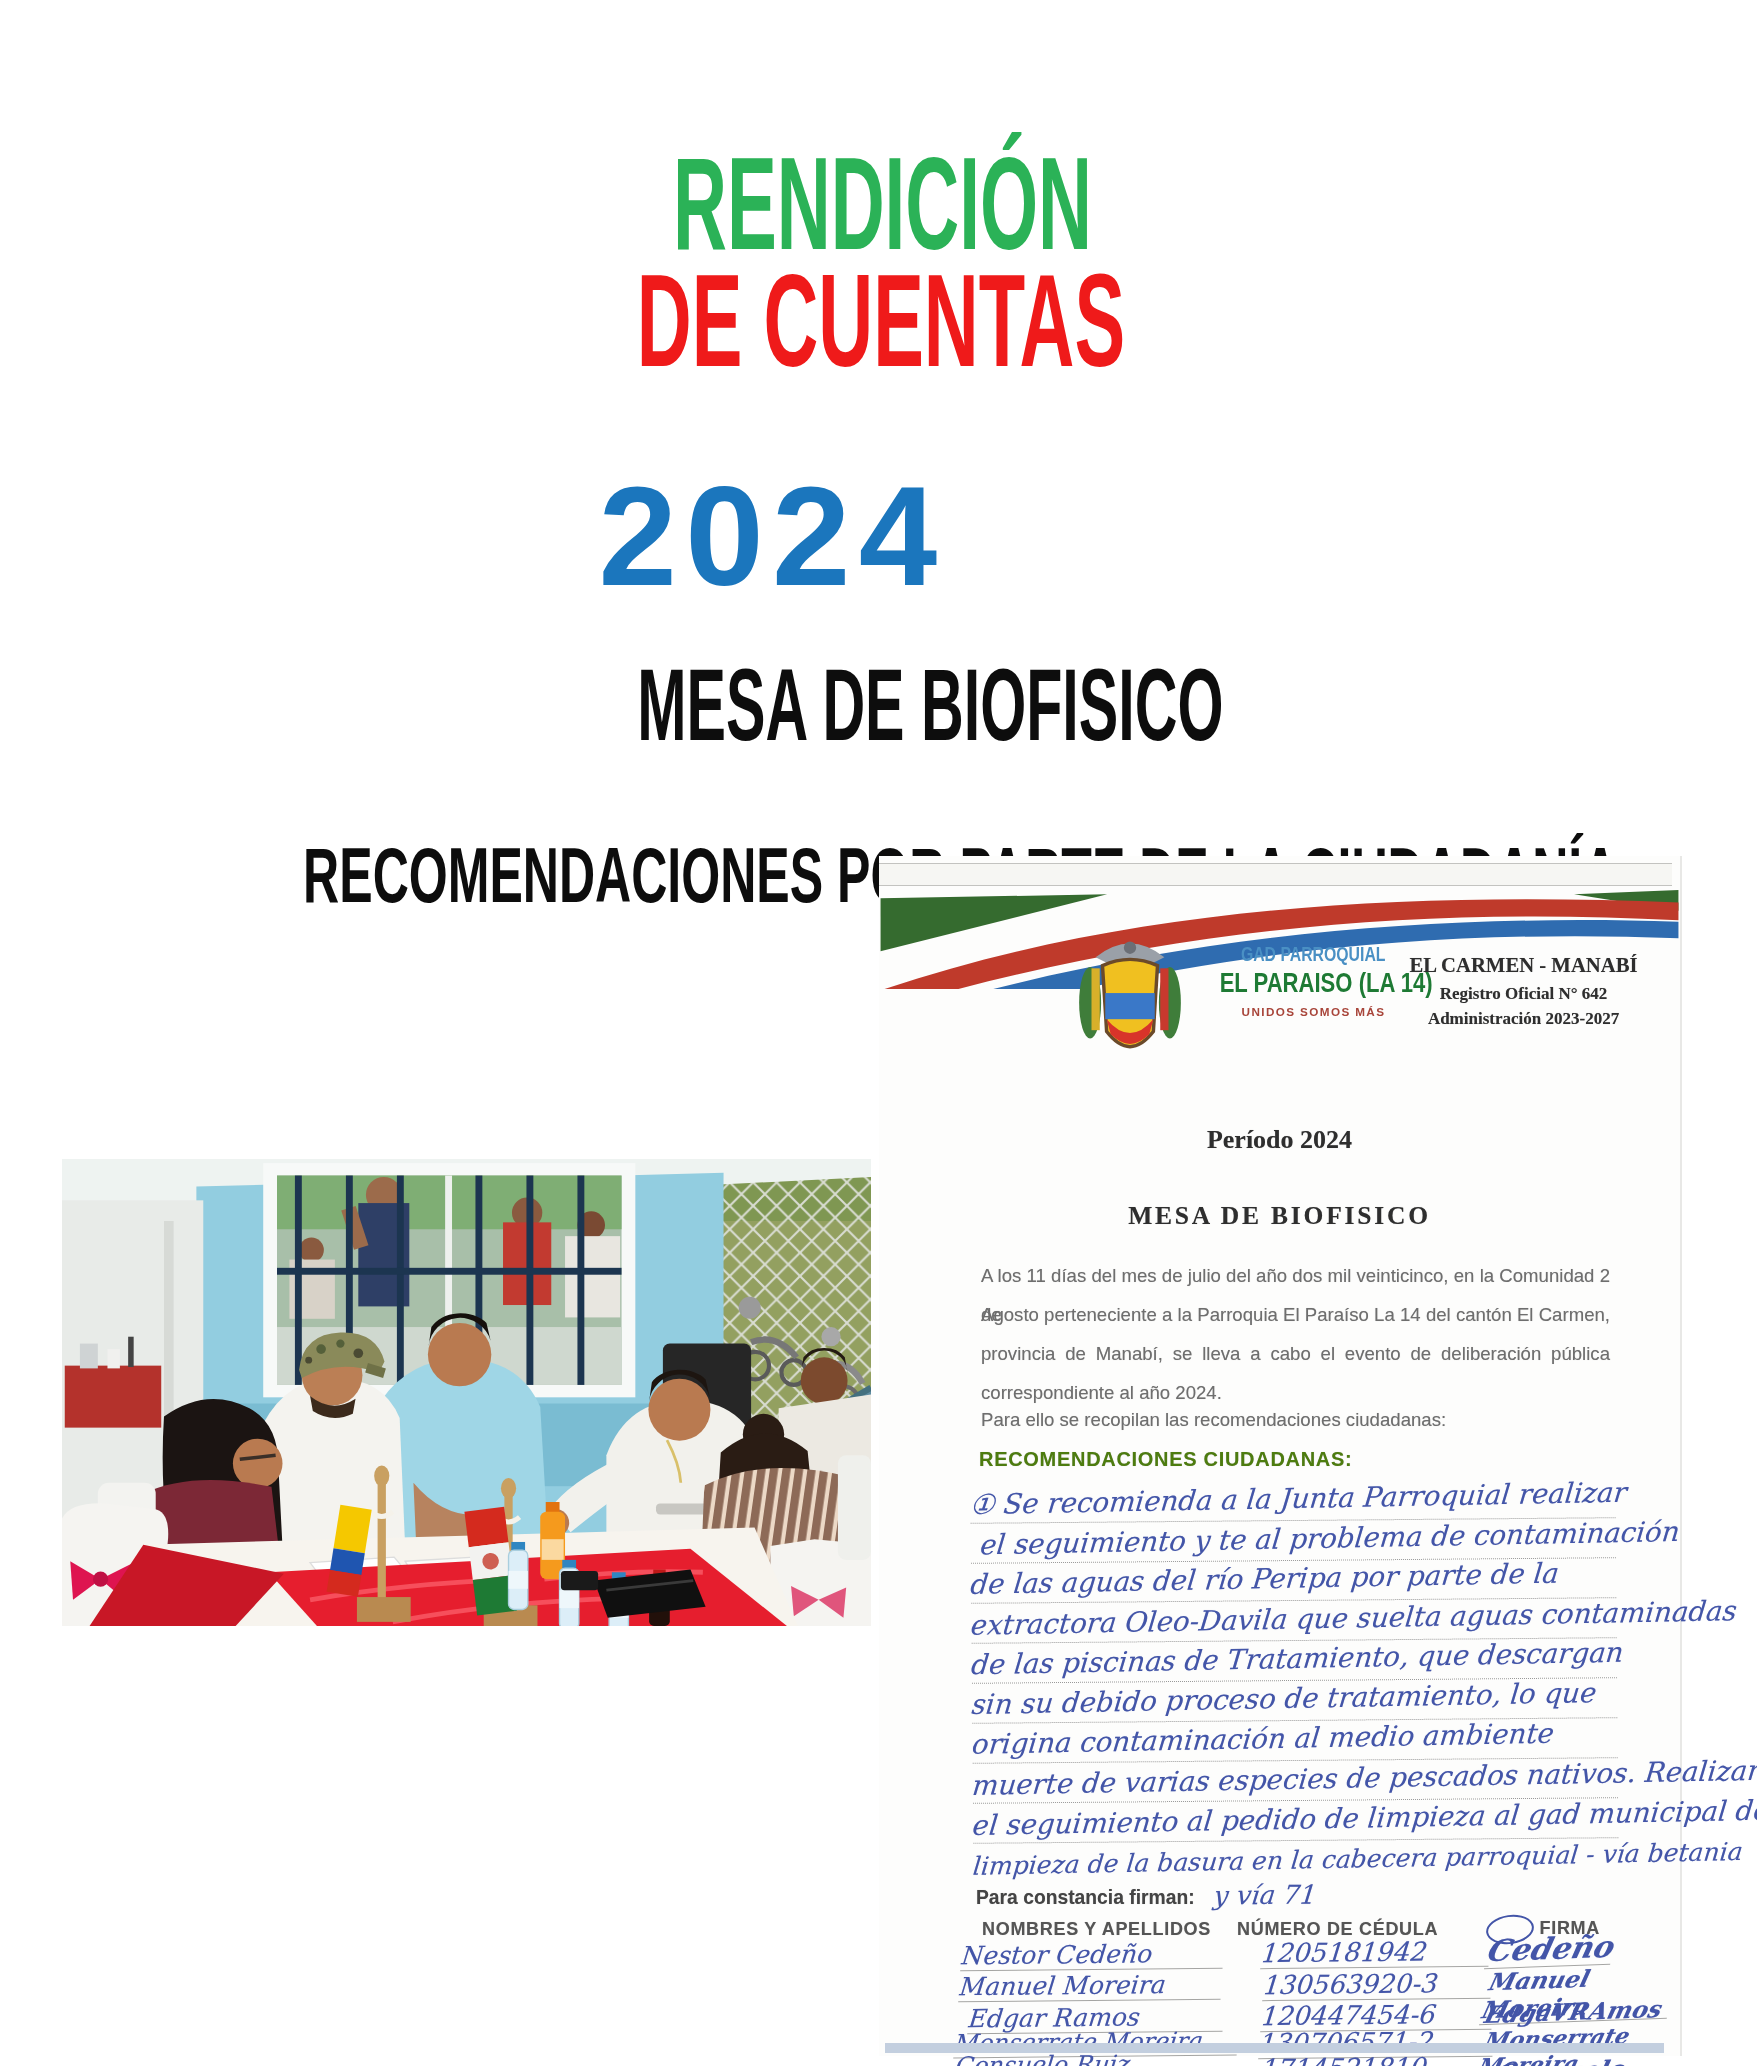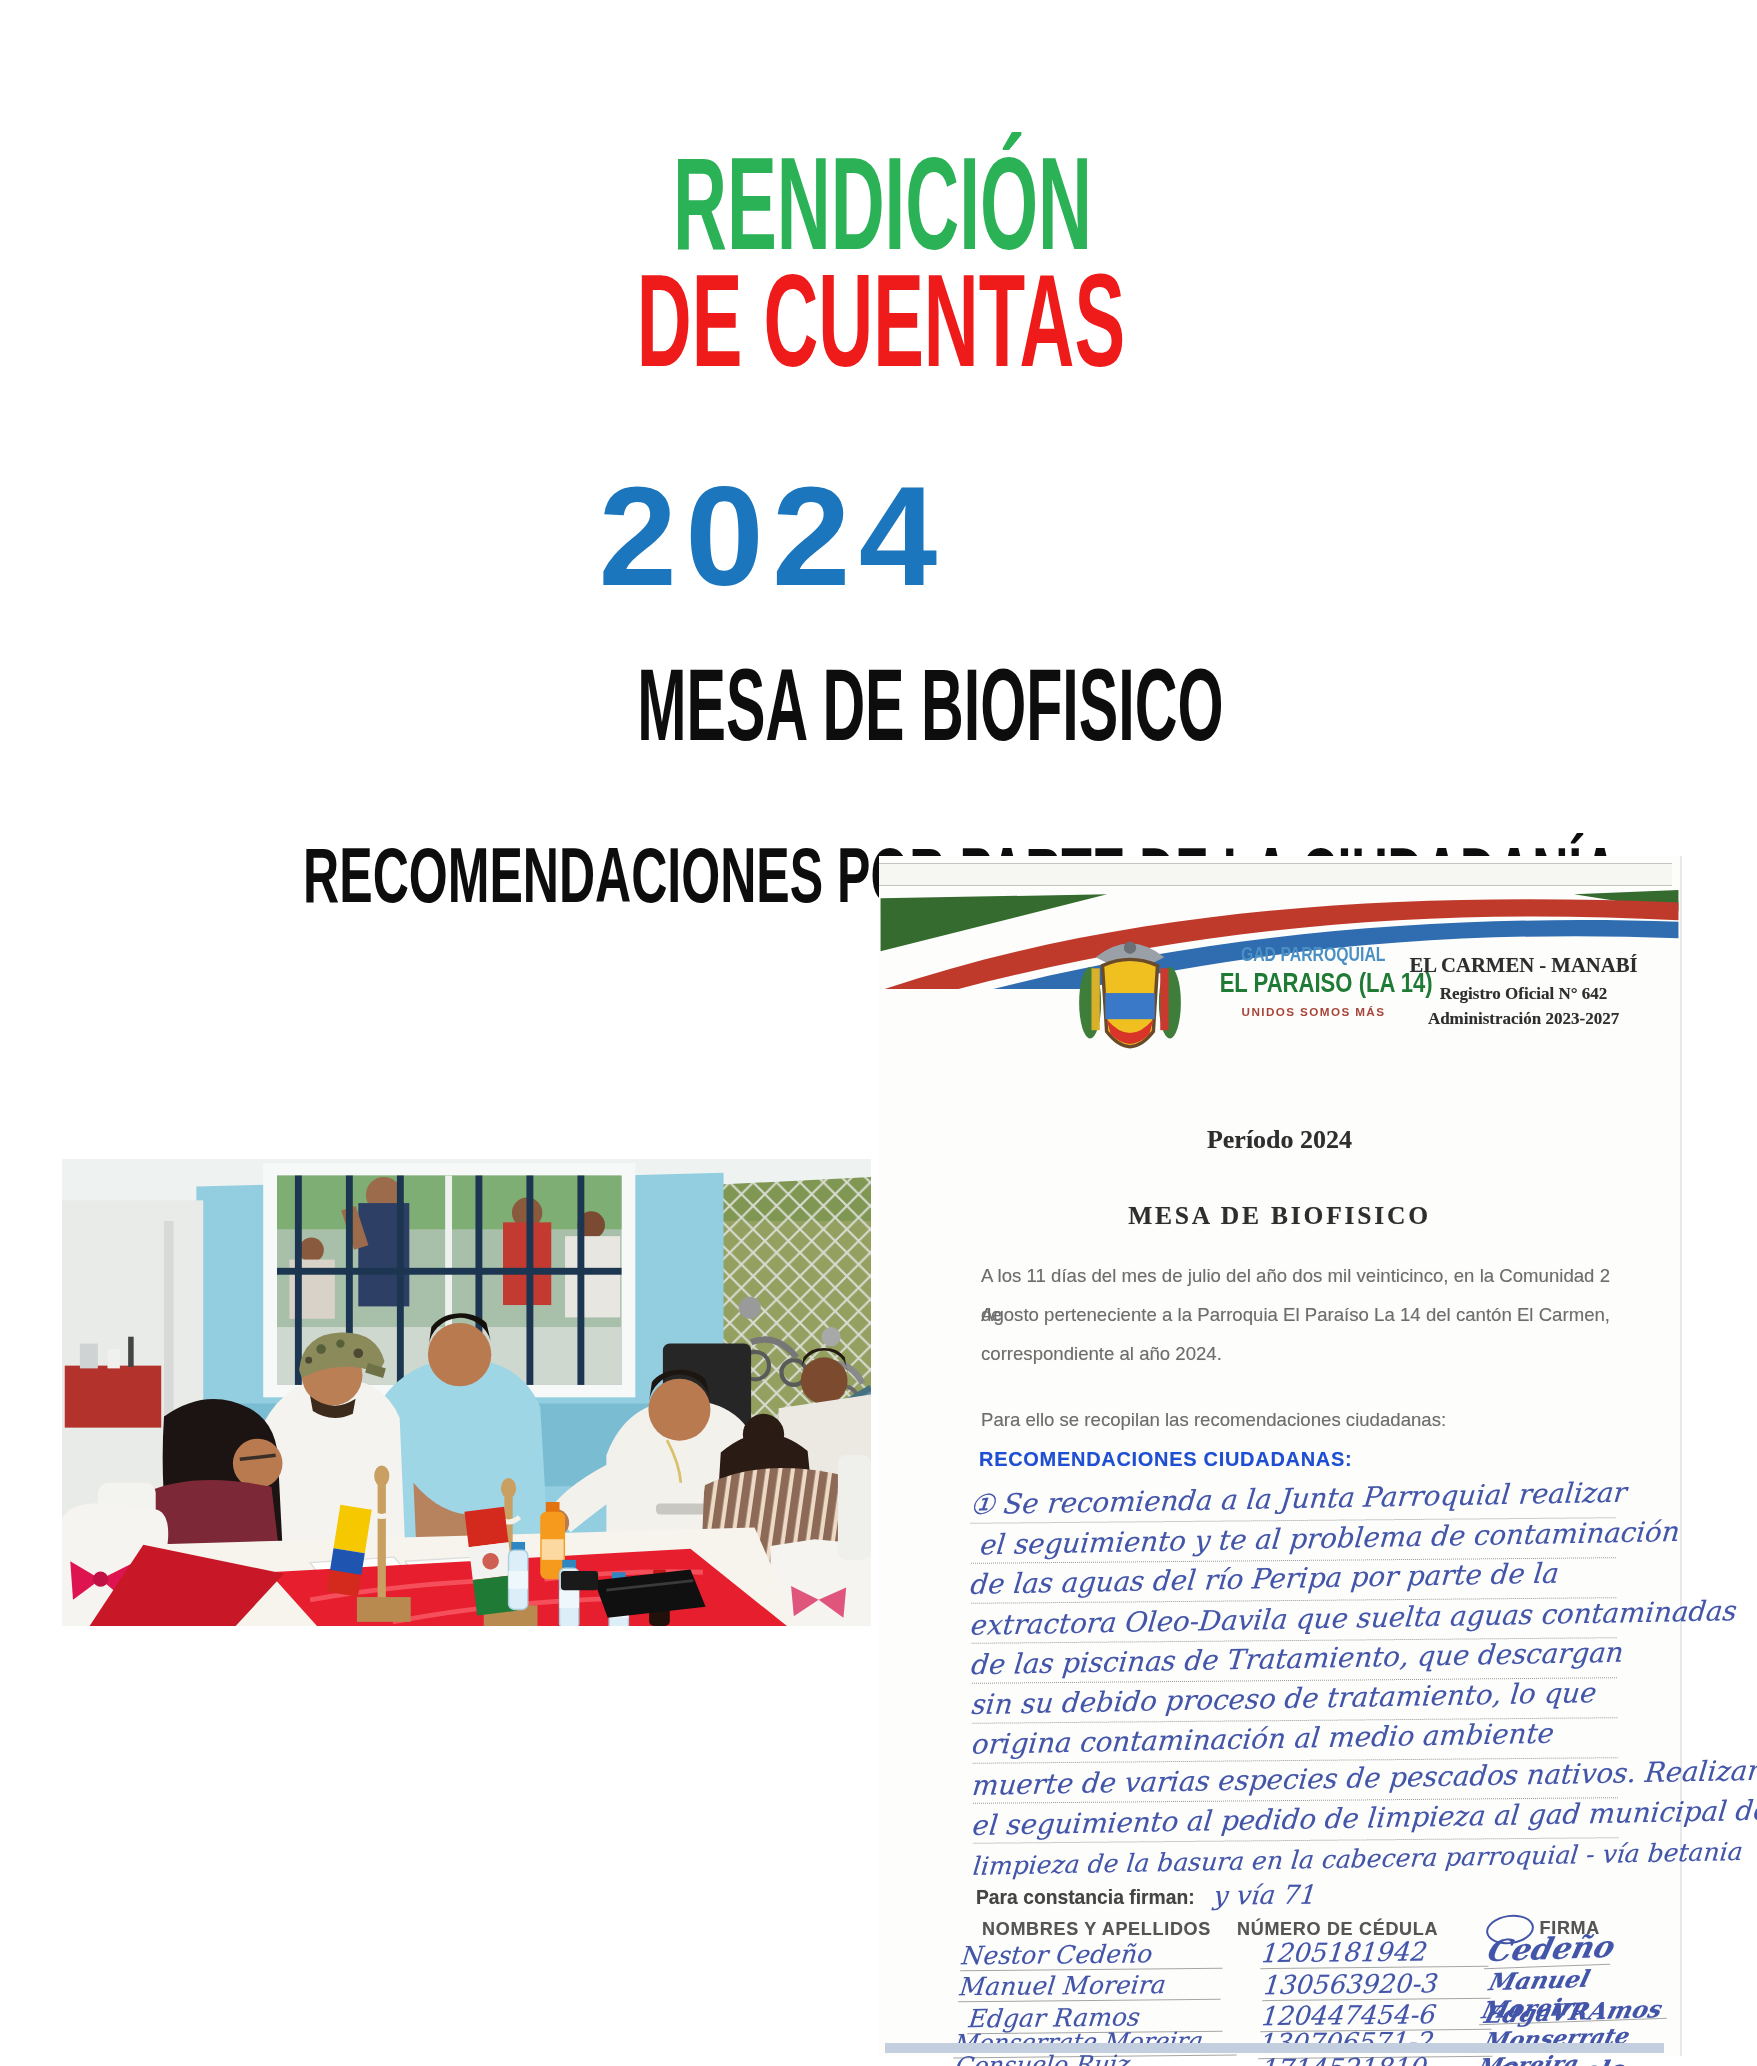--- a/index.html
+++ b/index.html
@@ -297,25 +297,26 @@
       <div style="font-size:17px;margin-top:6.9px;">Registro Oficial N° 642</div>
       <div style="font-size:17px;margin-top:5.5px;">Administración 2023-2027</div>
     </div>
 
     <div class="dcenter serifb" style="top:269px;font-size:26px;">Período 2024</div>
     <div class="dcenter serifb" style="top:345px;font-size:25.5px;letter-spacing:2.8px;">MESA DE BIOFISICO</div>
 
     <div class="abs" style="left:102px;top:400px;width:629px;">
       <div class="pline">A los 11 días del mes de julio del año dos mil veinticinco, en la Comunidad 2 de</div>
       <div class="pline">Agosto perteneciente a la Parroquia El Paraíso La 14 del cantón El Carmen,</div>
+      <div class="pline">provincia de Manabí, se lleva a cabo el evento de deliberación pública</div>
       <div class="pline last">correspondiente al año 2024.</div>
     </div>
 
     <div class="abs gray-sans" style="left:102px;top:553px;font-size:18.6px;">Para ello se recopilan las recomendaciones ciudadanas:</div>
-    <div class="abs" style="left:100px;top:592px;font-size:20px;font-weight:bold;color:#1d4ed8;letter-spacing:0.7px;text-shadow:0 0 0.7px rgba(80,80,80,.4);">RECOMENDACIONES CIUDADANAS:</div>
+    <div class="abs" style="left:100px;top:592px;font-size:20px;font-weight:bold;color:#4d7c0f;letter-spacing:0.7px;text-shadow:0 0 0.7px rgba(80,80,80,.4);">RECOMENDACIONES CIUDADANAS:</div>
 
     <div class="abs" style="left:93px;top:625px;width:645px;transform:rotate(-0.5deg);">
       <div class="hline ruled"><span class="hand">① Se recomienda a la Junta Parroquial realizar</span></div>
       <div class="hline ruled"><span class="hand" style="margin-left:9.7px;">el seguimiento y te al problema de contaminación</span></div>
       <div class="hline ruled"><span class="hand">de las aguas del río Peripa por parte de la</span></div>
       <div class="hline ruled"><span class="hand">extractora Oleo-Davila que suelta aguas contaminadas</span></div>
       <div class="hline ruled"><span class="hand">de las piscinas de Tratamiento, que descargan</span></div>
       <div class="hline ruled"><span class="hand">sin su debido proceso de tratamiento, lo que</span></div>
       <div class="hline ruled"><span class="hand">origina contaminación al medio ambiente</span></div>
       <div class="hline ruled"><span class="hand">muerte de varias especies de pescados nativos. Realizar</span></div>

